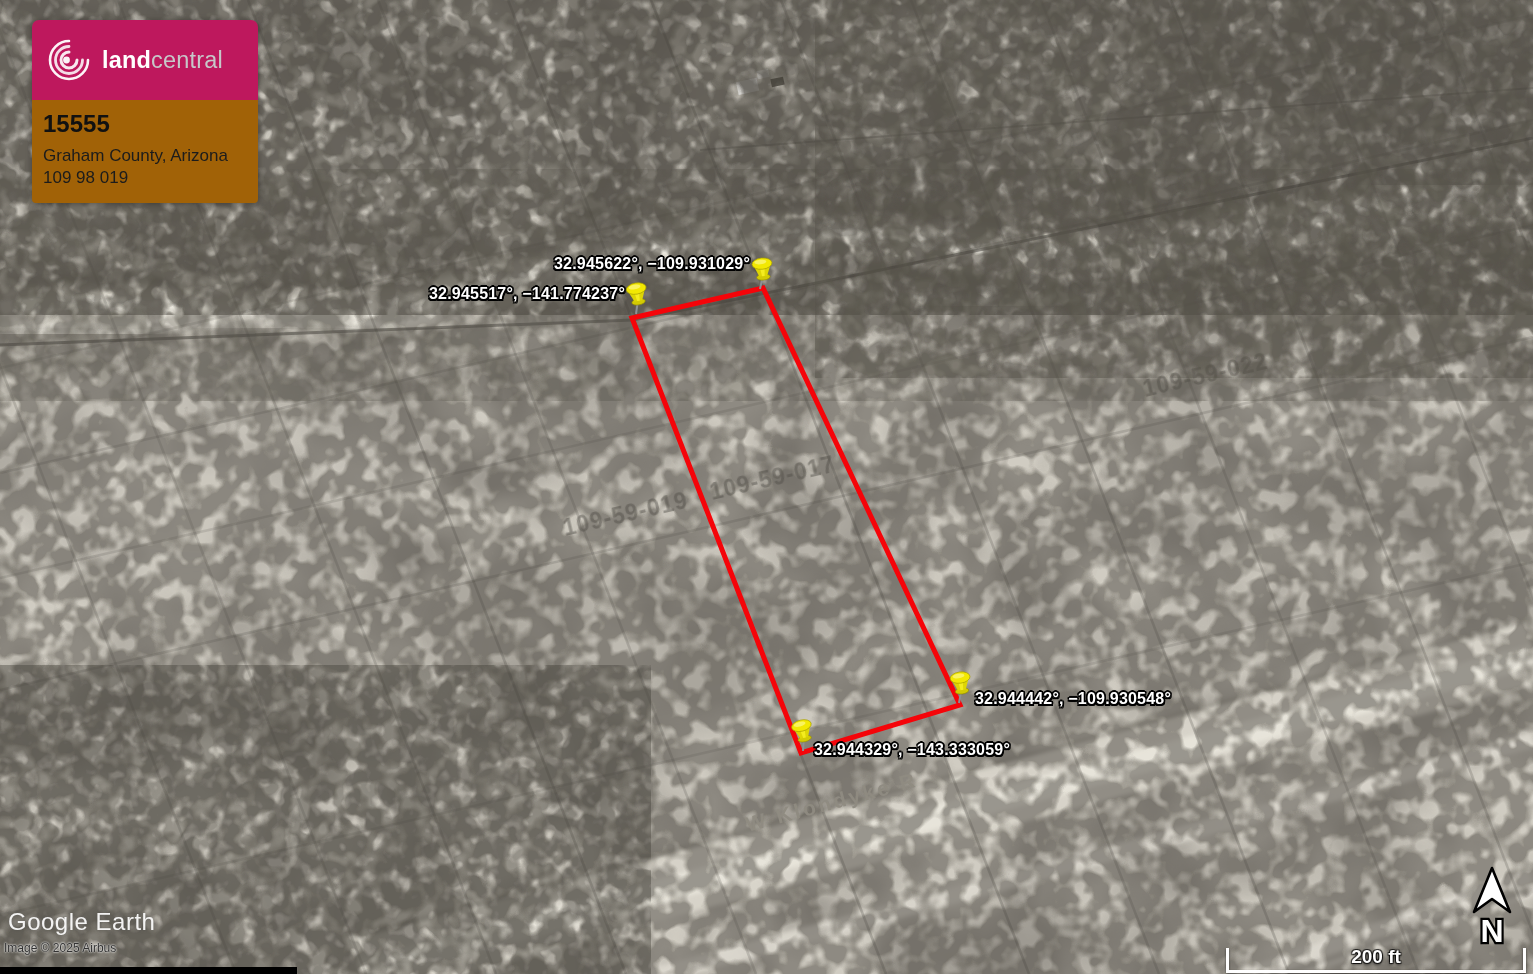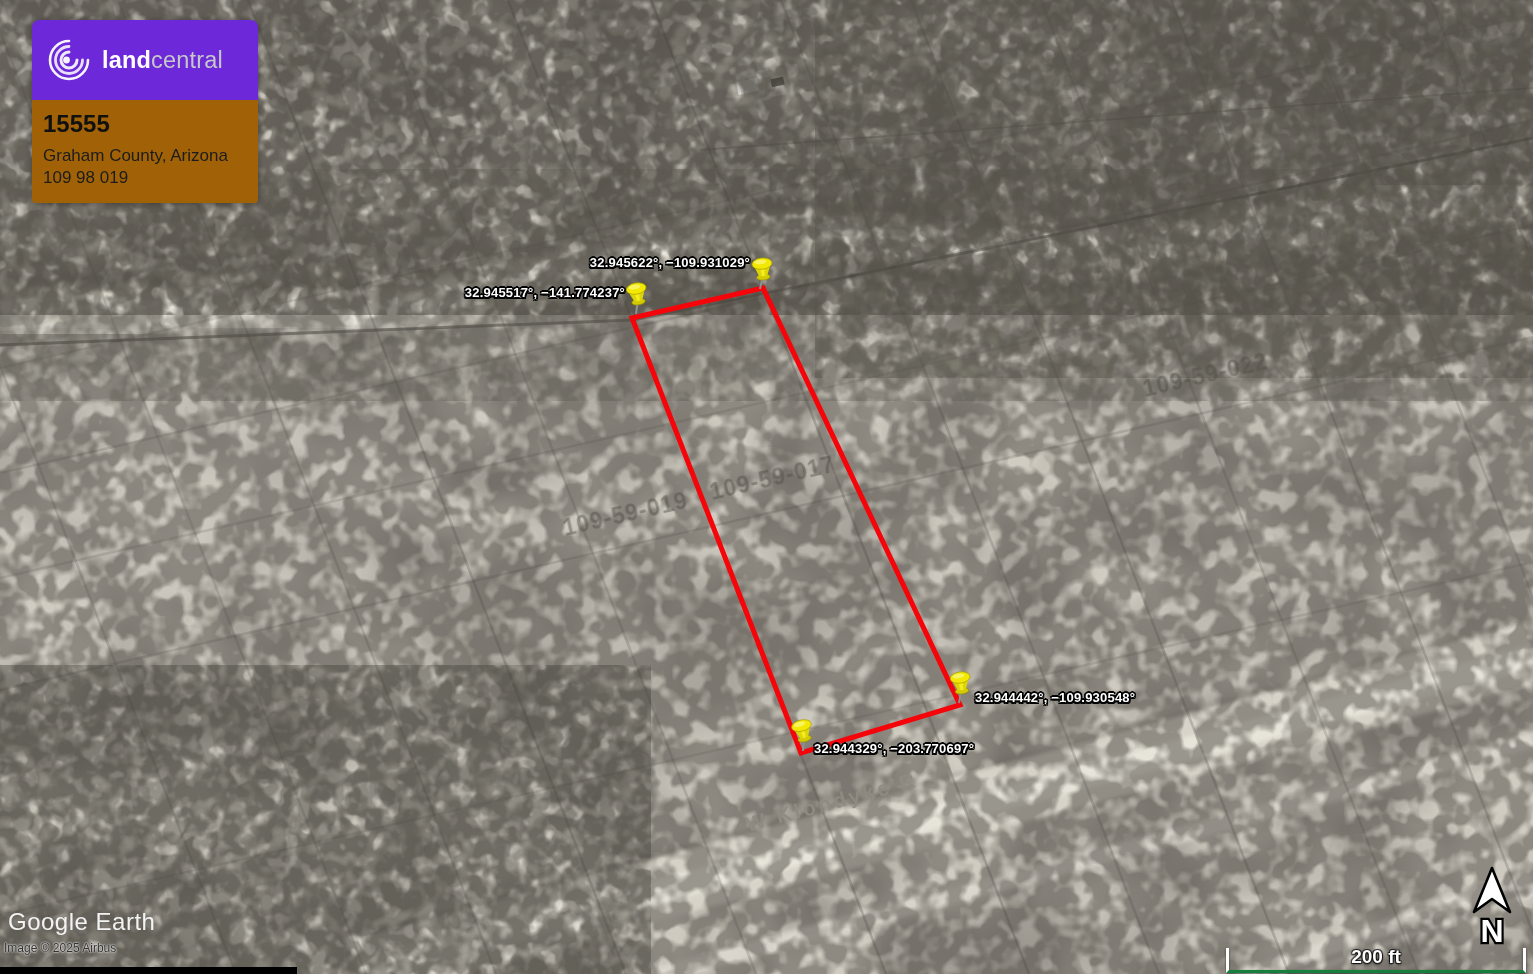--- a/index.html
+++ b/index.html
@@ -4,45 +4,45 @@
 <style>
   html,body{margin:0;padding:0;background:#222;}
   #stage{
     position:relative;width:1533px;height:974px;overflow:hidden;
     font-family:"Liberation Sans",sans-serif;background:#b7b3ab;
   }
   #stage svg{display:block;}
   .abs{position:absolute;}
   
   .pin-label{
-    position:absolute;color:#fff;font-weight:bold;font-size:13px;white-space:nowrap;
+    position:absolute;color:#fff;font-weight:bold;font-size:16px;white-space:nowrap;
     letter-spacing:.2px;
     text-shadow:-1.5px -1.5px 0 #000,0 -1.6px 0 #000,1.5px -1.5px 0 #000,
                 -1.6px 0 0 #000,1.6px 0 0 #000,
                 -1.5px 1.5px 0 #000,0 1.6px 0 #000,1.5px 1.5px 0 #000;
   }
   
   .card{position:absolute;left:32px;top:20px;width:226px;border-radius:7px;
         box-shadow:0 1px 6px rgba(0,0,0,.35);}
-  .card-header{background:#6d28d9;border-radius:7px 7px 0 0;height:80px;
+  .card-header{background:#be185d;border-radius:7px 7px 0 0;height:80px;
         display:flex;align-items:center;padding:0 12px 0 14px;}
   .logo-text{font-size:23.5px;margin-left:10px;letter-spacing:.2px;}
   .logo-text .lt-bold{color:#ffffff;font-weight:bold;}
   .logo-text .lt-light{color:#c7c7c9;font-weight:normal;}
   .card-body{background:#a16207;border-radius:0 0 4px 4px;padding:10px 14px 13px 11px;}
   .lot{font-size:24px;font-weight:bold;color:#111;margin-bottom:7px;}
   .county,.apn{font-size:17px;color:#1c1c1c;line-height:1.32;}
   
   .ge-watermark{position:absolute;left:8px;top:908px;font-size:24px;color:rgba(255,255,255,.92);
         letter-spacing:.5px;text-shadow:0 0 4px rgba(60,60,60,.45);}
   .attribution{position:absolute;left:4px;top:941px;font-size:12px;color:#333;
         text-shadow:0 0 2px rgba(255,255,255,.9),0 0 2px rgba(255,255,255,.9);}
   .black-strip{position:absolute;left:0;top:967px;width:297px;height:7px;background:#000;}
   .scalebar{position:absolute;left:1226px;top:948px;width:300px;height:25px;
-        border-left:3px solid #fff;border-right:3px solid #fff;border-bottom:3px solid #15803d;
+        border-left:3px solid #fff;border-right:3px solid #fff;border-bottom:3px solid #ffffff;
         box-sizing:border-box;filter:drop-shadow(0 1px 1px rgba(0,0,0,.55));
         display:flex;align-items:center;justify-content:center;}
   .scalebar-label{color:#fff;font-size:19px;font-weight:bold;margin-top:-4px;
         text-shadow:-1px -1px 0 rgba(0,0,0,.55),1px -1px 0 rgba(0,0,0,.55),
                     -1px 1px 0 rgba(0,0,0,.55),1px 1px 0 rgba(0,0,0,.55);}
   .north{position:absolute;left:1462px;top:864px;}
 </style>
 </head>
 <body>
 
@@ -187,21 +187,21 @@
 
     <use href="#pinShape" transform="translate(760,289) rotate(-6)"></use>
     <use href="#pinShape" transform="translate(636,314) rotate(-10)"></use>
     <use href="#pinShape" transform="translate(959,703) rotate(-8)"></use>
     <use href="#pinShape" transform="translate(803,751) rotate(-14)"></use>
   </svg>
 
   <div class="pin-label" style="right:783px;top:255px;">32.945622°, −109.931029°</div>
   <div class="pin-label" style="right:908px;top:285px;">32.945517°, −141.774237°</div>
   <div class="pin-label" style="left:975px;top:690px;">32.944442°, −109.930548°</div>
-  <div class="pin-label" style="left:814px;top:741px;">32.944329°, −203.770697°</div>
+  <div class="pin-label" style="left:814px;top:741px;">32.944329°, −143.333059°</div>
 
   <div class="card">
     <div class="card-header">
       <svg width="46" height="46" viewBox="0 0 46 46">
         <g fill="none" stroke="#ffffff" stroke-linecap="round">
           <path d="M23 4 a19 19 0 1 0 19 19" stroke-width="2.6" opacity=".95"></path>
           <path d="M23 9.5 a13.5 13.5 0 1 0 13.5 13.5" stroke-width="2.8" opacity=".85"></path>
           <path d="M23 15 a8 8 0 1 0 8 8" stroke-width="3" opacity=".9"></path>
           <circle cx="20.5" cy="23" r="3.4" fill="#ffffff" stroke="none" opacity=".95"></circle>
         </g>

